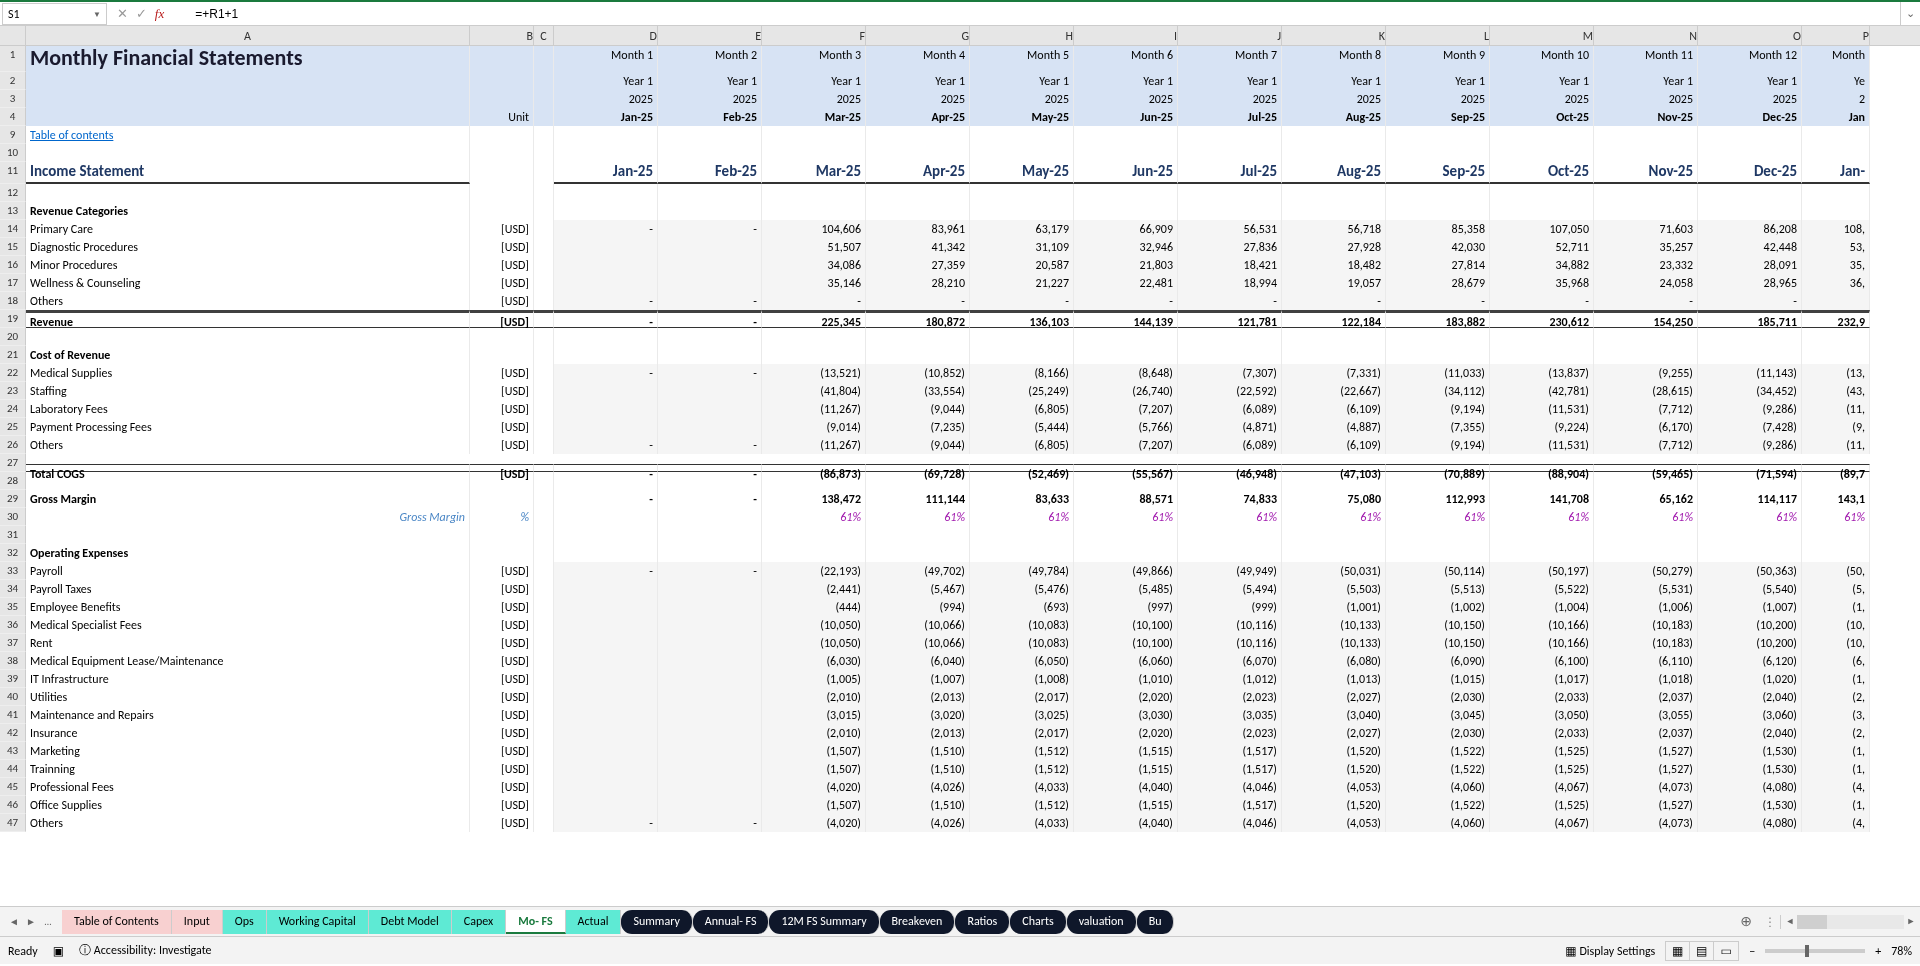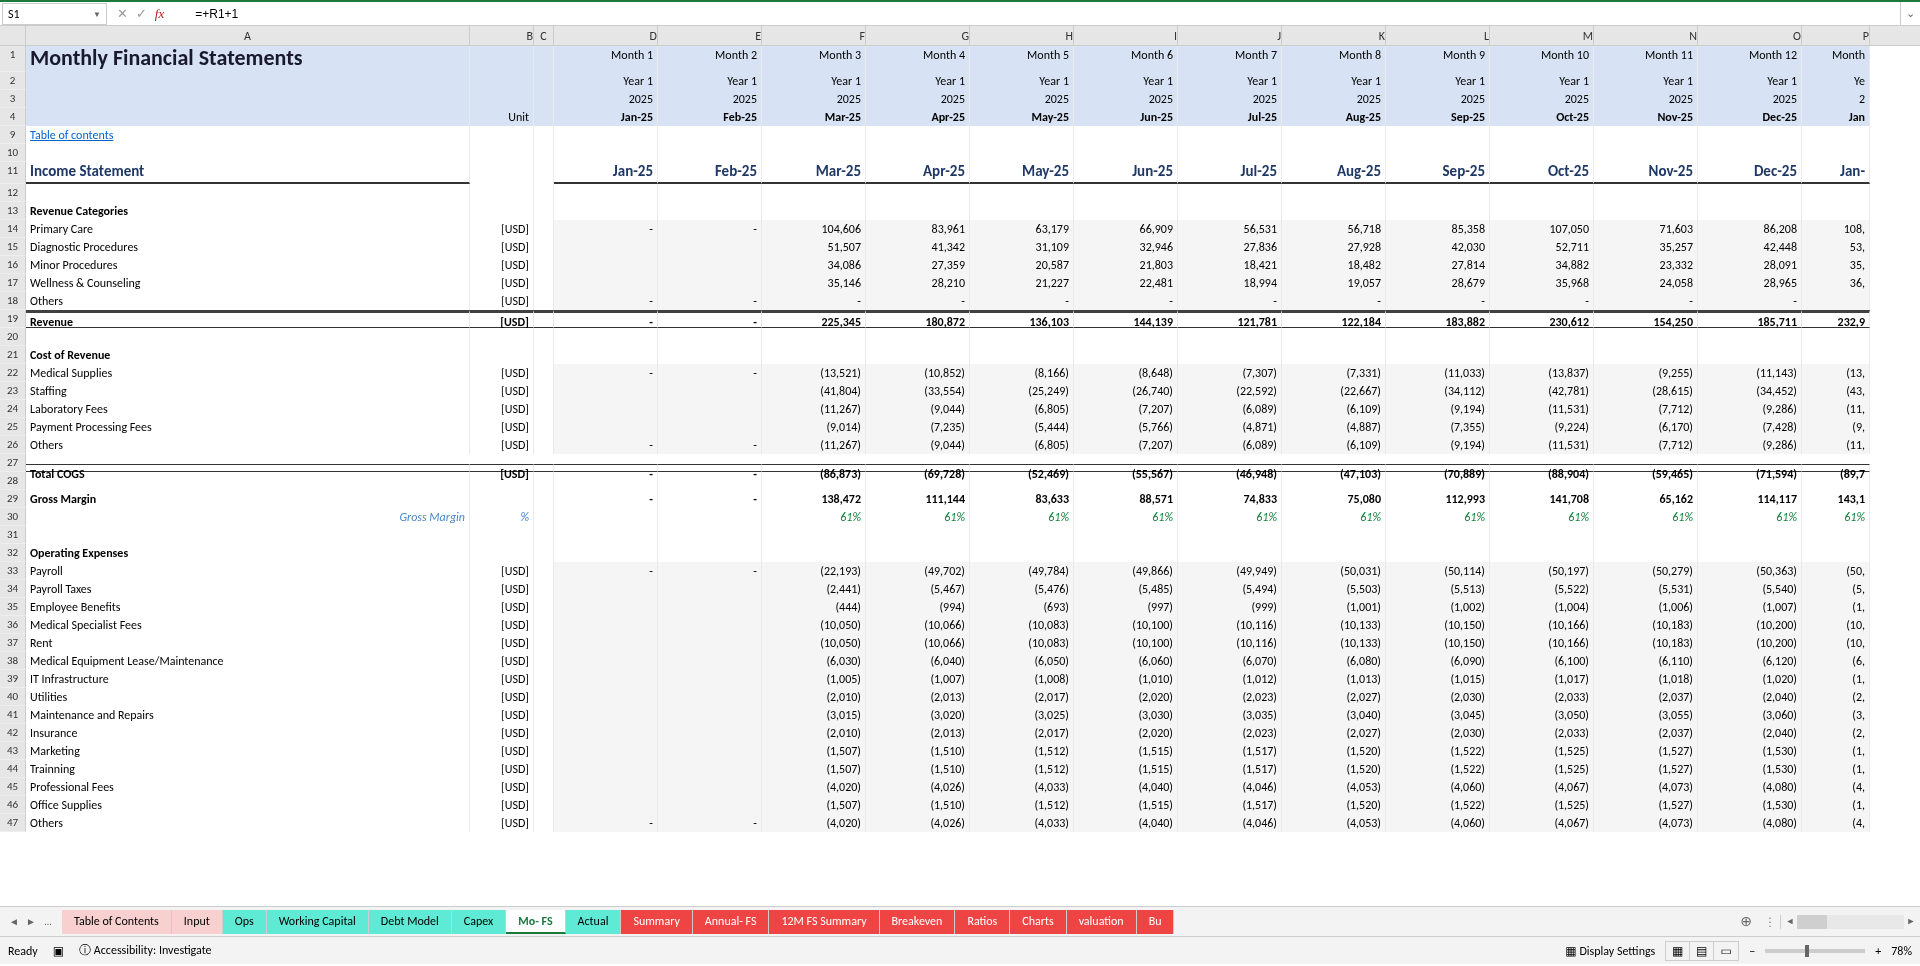--- a/index.html
+++ b/index.html
@@ -118,21 +118,21 @@
 .wC { width: 20px; min-width:20px; }
 .wM { width: 104px; min-width:104px; text-align:right; }
 .wP { width: 68px; min-width:68px; text-align:right; }
 
 .header-blue { background: #d7e3f4; }
 .title-big { font-size: 22px; font-weight: bold; color:#1a1a2e;}
 .toc-link { color: #0066cc; text-decoration: underline; font-size: 12px;}
 .section-hdr { font-size: 15px; font-weight: bold; color: #1f3864; }
 .bold { font-weight: bold; }
 .italic-blue { color: #4a86c5; font-style: italic; }
-.pct-blue { color: #15803d; font-style: italic; text-align:right;}
+.pct-blue { color: #a21caf; font-style: italic; text-align:right;}
 .gray-bg { background: #f5f5f5; }
 .row11 .wA, .row11 .wM, .row11 .wP { border-bottom: 2px solid #333; }
 .row19 .cell { border-top: 3px solid #404040; border-bottom: 1px solid #333; }
 .row27 .cell { border-top: 1px solid #333; border-bottom: 1px solid #333; margin-top: 10px; }
 
 .tabs-area {
   height: 30px;
   display: flex;
   align-items: center;
   background: #f3f3f3;
@@ -153,21 +153,21 @@
 }
 .tab {
   padding: 4px 12px;
   border-right: 1px solid #ccc;
   background: #5eead4;
   cursor: pointer;
   white-space: nowrap;
 }
 .tab.pink { background: #f8d0d0; }
 .tab.green { color: #1a7a3e; font-weight:bold; background:#fff; border-bottom: 2px solid #1a7a3e;}
-.tab.blue { background: #ef4444; color: #fff; }
+.tab.blue { background: #0f172a; color: #fff; border-radius: 11px; }
 .tab-add { padding: 0 8px; font-size: 14px; color: #666; text-align:center;}
 .hscroll {
   width: 140px;
   display: flex;
   align-items: center;
   border-left: 1px solid #ccc;
   padding: 0 2px;
 }
 .hscroll-track {
   flex:1;

